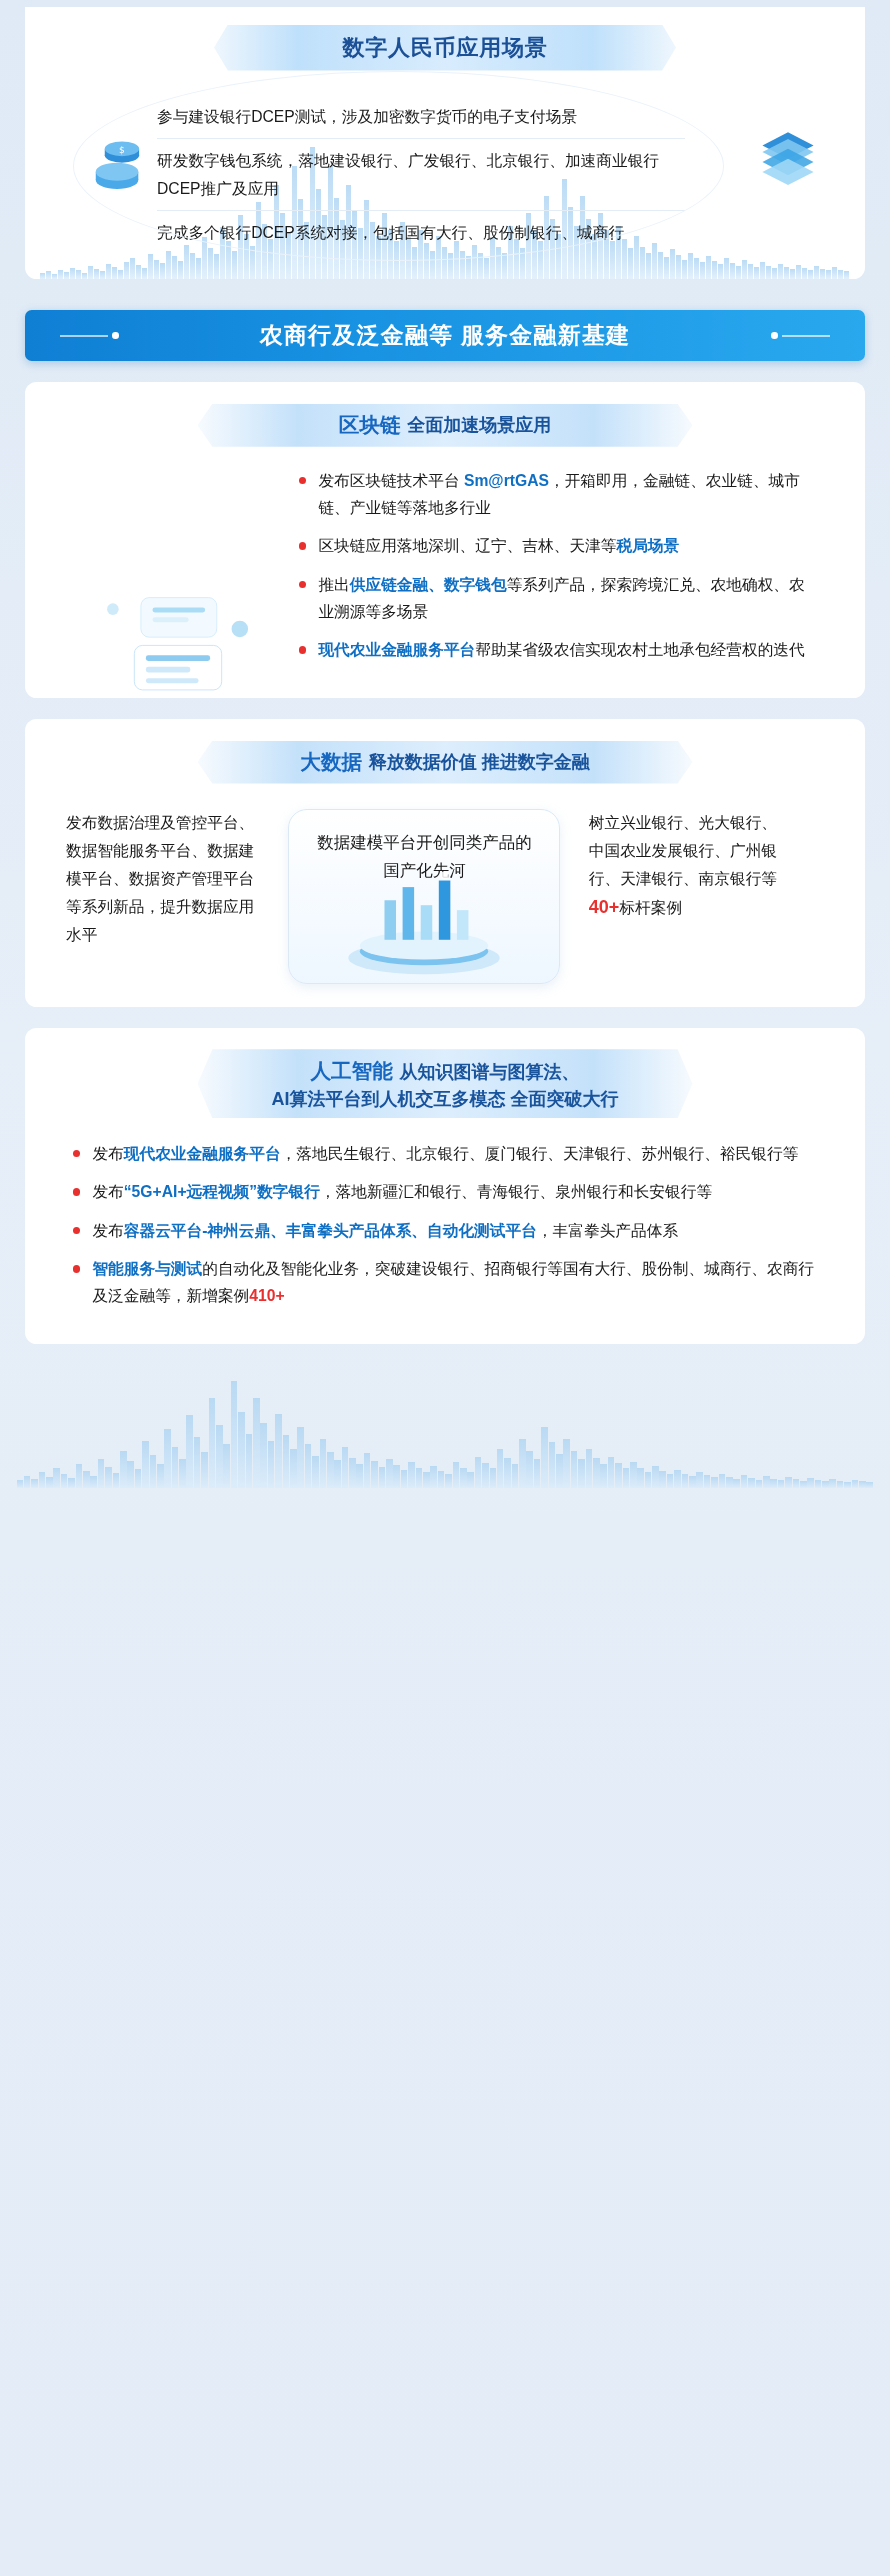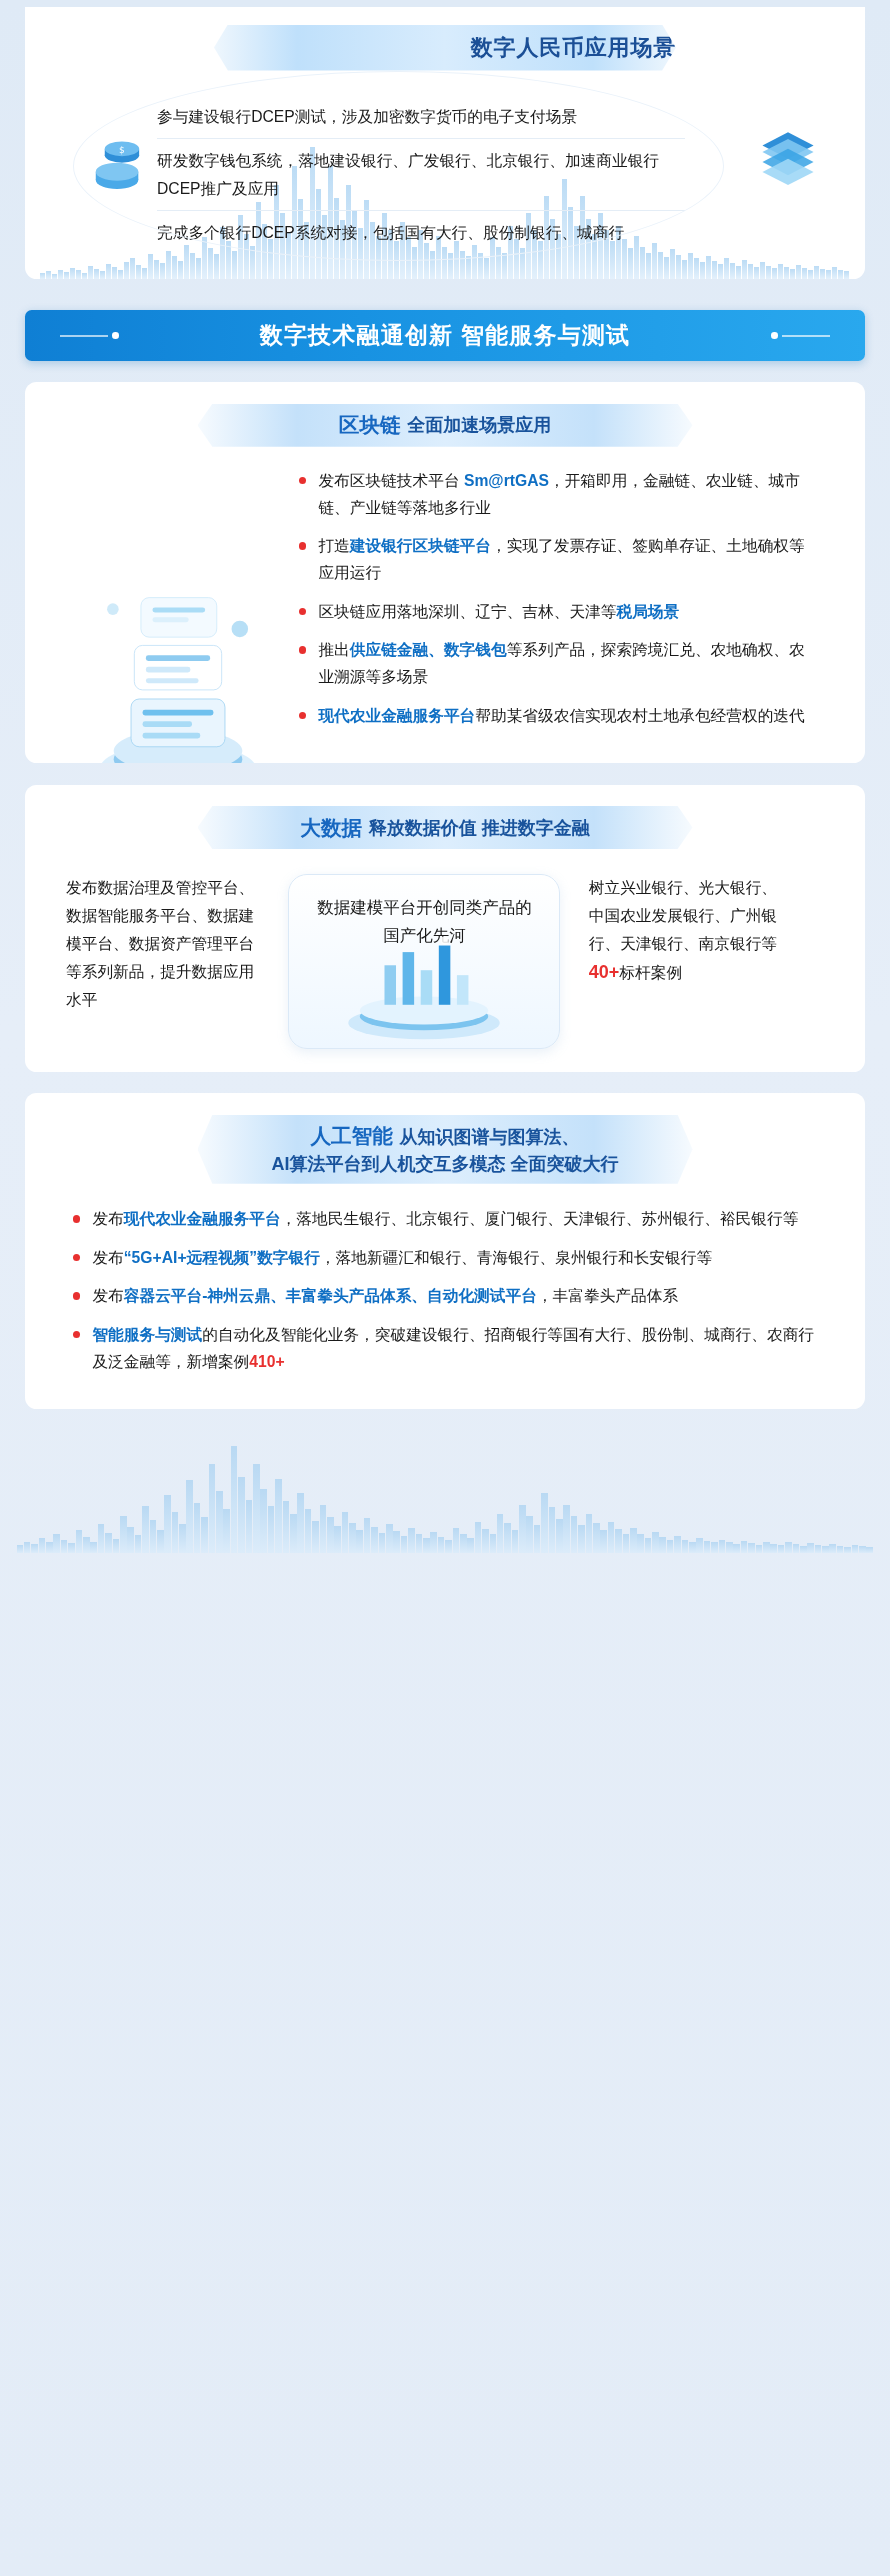--- a/index.html
+++ b/index.html
@@ -18,21 +18,21 @@
   }
 
   
   .ribbon {
     position: relative;
     margin: 0 auto;
     width: 462px;
     height: 46px;
     display: flex;
     align-items: center;
-    justify-content: flex-end;
+    justify-content: center;
     background: linear-gradient(90deg, rgba(190,222,248,0.25) 0%, #bfe0fb 18%, #d8ecfd 50%, #bfe0fb 82%, rgba(190,222,248,0.25) 100%);
     clip-path: polygon(3% 0, 97% 0, 100% 50%, 97% 100%, 3% 100%, 0 50%);
   }
   .ribbon .t {
     font-size: 22px;
     font-weight: bold;
     color: #1b4f96;
     letter-spacing: 0.8px;
   }
 
@@ -328,21 +328,21 @@
         <i style="height: 6.42857%;"></i>
         <i style="height: 9.28571%;"></i>
         <i style="height: 7.14286%;"></i>
         <i style="height: 5.71429%;"></i>
       </div>
   </div>
 
   <div class="bluebar">
     <span class="dash l"></span>
     <span class="dot l"></span>
-    <span class="t">数字技术融通创新 智能服务与测试</span>
+    <span class="t">农商行及泛金融等 服务金融新基建</span>
     <span class="dot r"></span>
     <span class="dash r"></span>
   </div>
 
   <div class="sub">
     <div class="sub-title">
       <span class="b">区块链</span>
       <span class="n">全面加速场景应用</span>
     </div>
 
@@ -360,21 +360,20 @@
       <rect x="76" y="180" width="64" height="6" rx="3" fill="#cfe9fa"></rect>
       <rect x="70" y="82" width="92" height="48" rx="10" fill="#f3faff" stroke="#cfe9fa"></rect>
       <rect x="84" y="94" width="64" height="6" rx="3" fill="#aadcf6"></rect>
       <rect x="84" y="106" width="44" height="6" rx="3" fill="#dcf0fc"></rect>
       <circle cx="190" cy="120" r="10" fill="#6fc0ee" opacity=".5"></circle>
       <circle cx="36" cy="96" r="7" fill="#9fd5f3" opacity=".5"></circle>
     </svg>
 
     <ul class="blist indent">
       <li>发布区块链技术平台 <b>Sm@rtGAS</b>，开箱即用，金融链、农业链、城市链、产业链等落地多行业</li>
-      <li>打造<b>建设银行区块链平台</b>，实现了发票存证、签购单存证、土地确权等应用运行</li>
       <li>区块链应用落地深圳、辽宁、吉林、天津等<b>税局场景</b></li>
       <li>推出<b>供应链金融、数字钱包</b>等系列产品，探索跨境汇兑、农地确权、农业溯源等多场景</li>
       <li><b>现代农业金融服务平台</b>帮助某省级农信实现农村土地承包经营权的迭代</li>
     </ul>
   </div>
 
   <div class="sub">
     <div class="sub-title">
       <span class="b">大数据</span>
       <span class="n">释放数据价值 推进数字金融</span>

